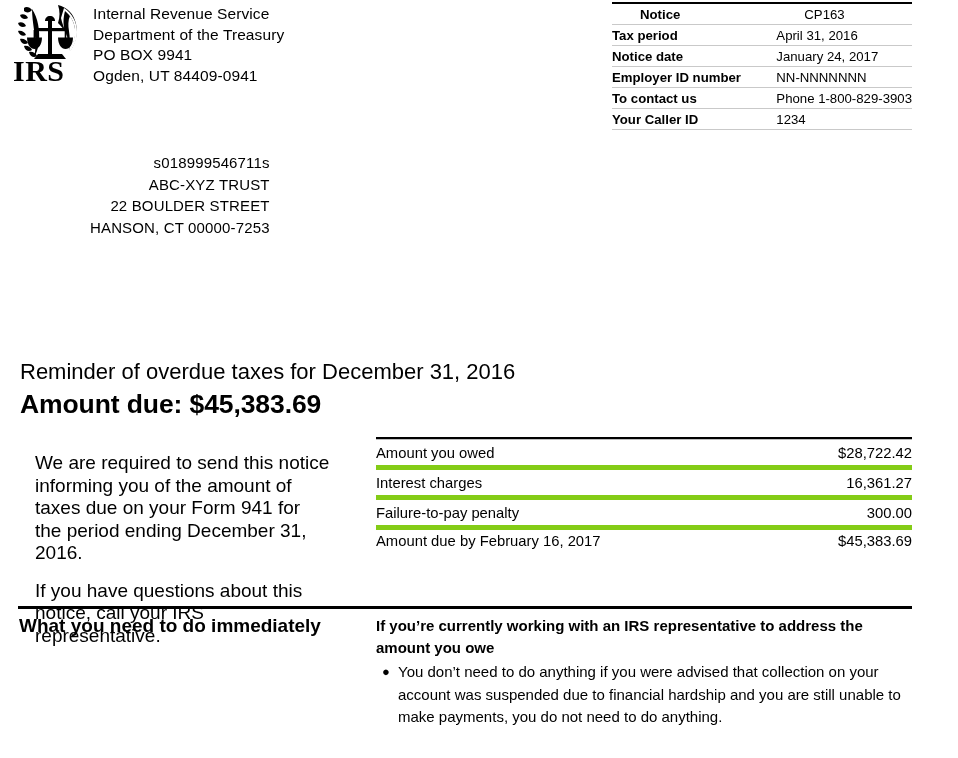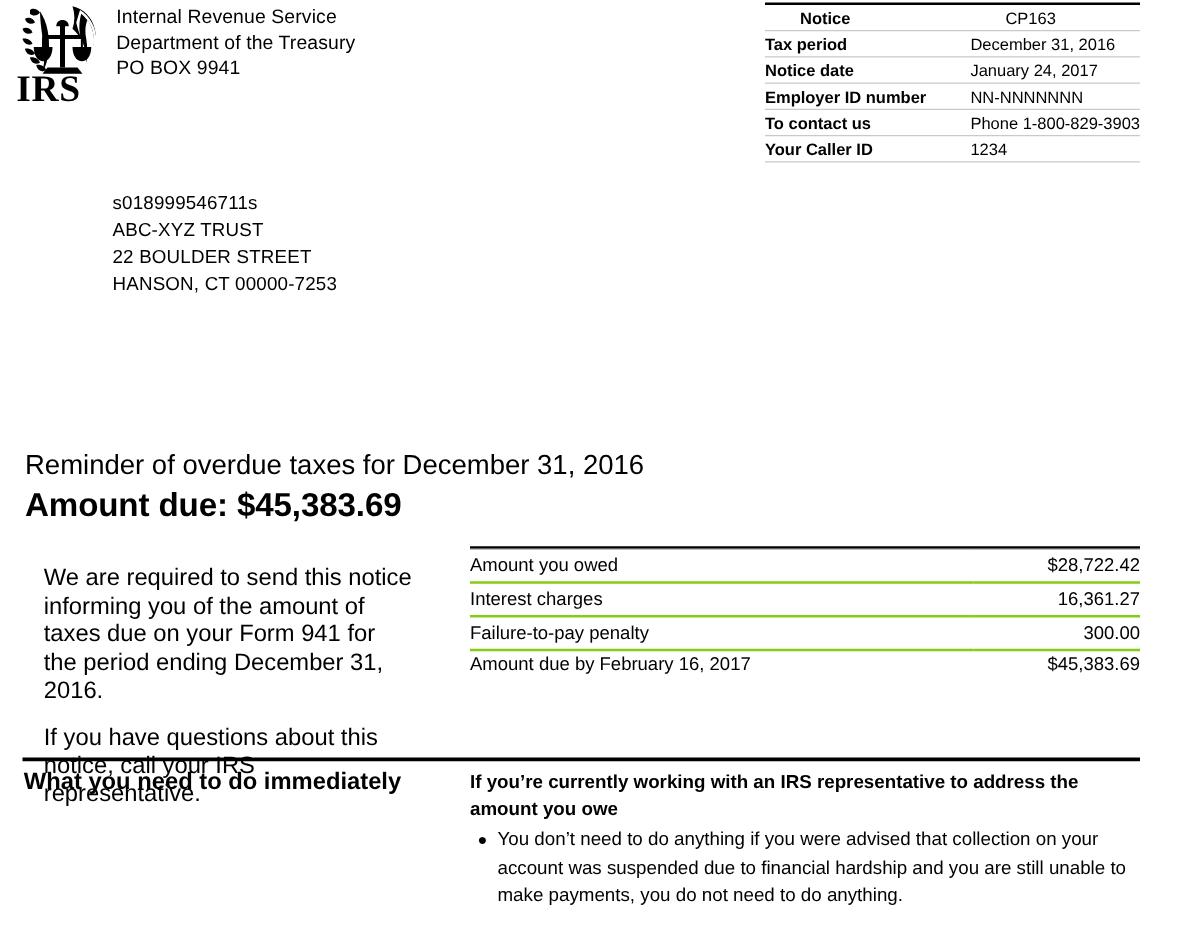--- a/index.html
+++ b/index.html
@@ -70,20 +70,21 @@
   }
 
   
   .addressee {
     position: absolute;
     left: 90px;
     top: 152px;
     font-size: 15px;
     line-height: 21.5px;
     letter-spacing: 0.15px;
+    text-align: right;
   }
 
   
   .reminder-line {
     position: absolute;
     left: 20px;
     top: 359px;
     font-size: 22px;
     line-height: 26px;
     white-space: nowrap;
@@ -131,21 +132,21 @@
     margin: 7px 0 10px 0;
     line-height: 22px;
   }
   table.billing {
     width: 100%;
     border-collapse: collapse;
     font-size: 14.8px;
   }
   table.billing td {
     padding: 3.5px 0 3.5px 0;
-    border-bottom: 2px solid #84cc16;
+    border-bottom: 5px solid #84cc16;
     line-height: 18px;
     vertical-align: baseline;
   }
   table.billing td.amt {
     text-align: right;
     white-space: nowrap;
   }
   table.billing tr.first td {
     border-top: 1px solid #bdbdbd;
   }
@@ -243,31 +244,32 @@
     </g>
 
     <text x="1" y="79" font-family="'Liberation Serif', serif" font-size="30" font-weight="bold" fill="#000000" letter-spacing="0.5">IRS</text>
   </svg>
 </div>
 
 <div class="agency-block">
   <div>Internal Revenue Service</div>
   <div>Department of the Treasury</div>
   <div>PO BOX 9941</div>
+  <div>Ogden, UT 84409-0941</div>
 </div>
 
 <table class="notice-table">
   <tbody>
     <tr class="top-rule">
       <td class="lbl">Notice</td>
       <td class="val">CP163</td>
     </tr>
     <tr>
       <td class="lbl">Tax period</td>
-      <td class="val">December 31, 2016</td>
+      <td class="val">April 31, 2016</td>
     </tr>
     <tr>
       <td class="lbl">Notice date</td>
       <td class="val">January 24, 2017</td>
     </tr>
     <tr>
       <td class="lbl">Employer ID number</td>
       <td class="val">NN-NNNNNNN</td>
     </tr>
     <tr>

